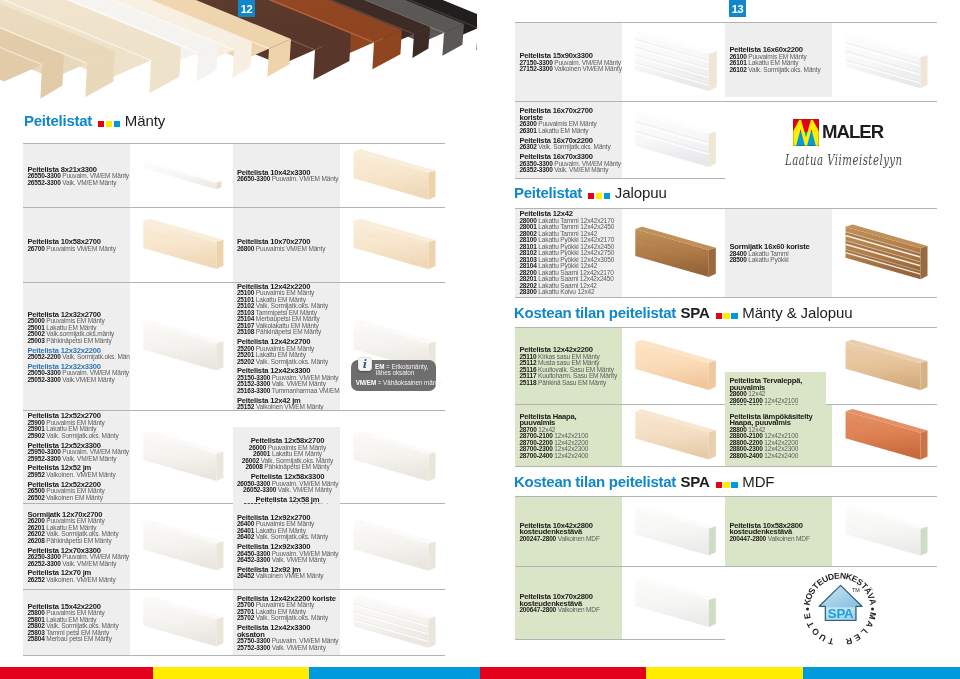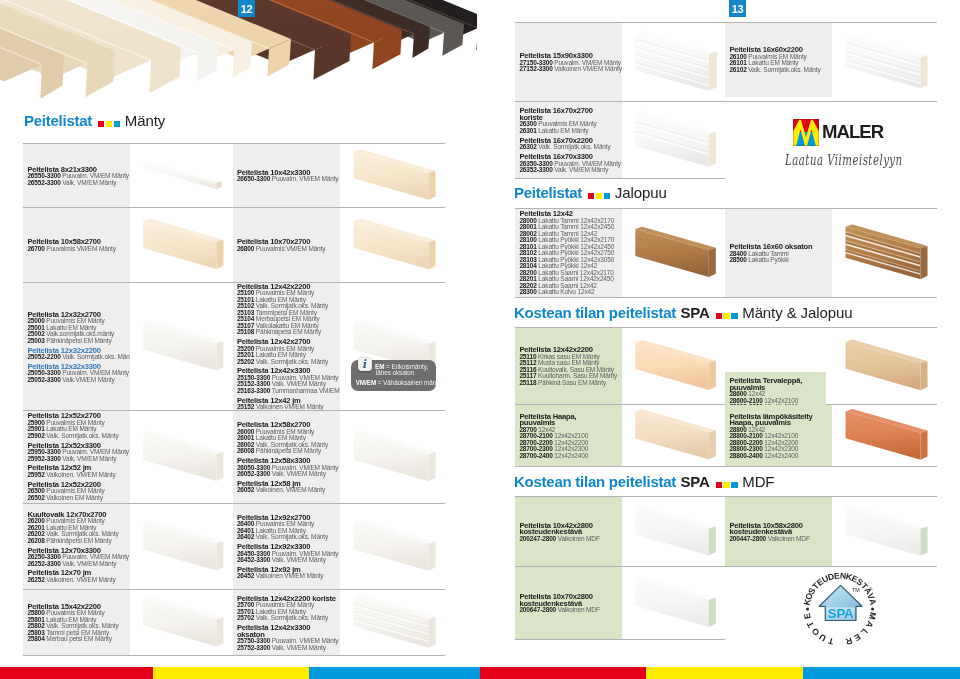--- a/index.html
+++ b/index.html
@@ -433,21 +433,21 @@
               <stop offset="0.55" stop-color="#f5f3ef"></stop>
               <stop offset="1" stop-color="#e9e6df"></stop>
             </linearGradient>
           </defs>
           <path d="M13.2225,21.9979525 L20.2225,19.7979525 L93.4075,40.8020475 L86.4075,43.0020475 Z" fill="#fbfaf8"></path>
           <path d="M13.2225,21.9979525 L86.4075,43.0020475 L86.4075,70.0020475 L13.2225,48.9979525 Z" fill="url(#wgwhite-board-103-92)"></path>
           <path d="M13.2225,31.177952500000004 L86.4075,52.1820475" stroke="#dfdbd2" stroke-width="0.7" fill="none" opacity="0.18"></path>
           <path d="M13.2225,40.8979525 L86.4075,61.9020475" stroke="#dfdbd2" stroke-width="0.6" fill="none" opacity="0.13"></path>
           <path d="M86.4075,43.0020475 L93.4075,40.8020475 L93.4075,66.7220475 L86.4075,70.0020475 Z" fill="#eae6dc"></path>
         </svg></div>
-      <div class="cell txt" style="left: 209.5px; top: 268px; width: 107.5px; height: 92px;">
+      <div class="cell txt" style="left: 209.5px; top: 284px; width: 107.5px; height: 92px; text-align: center;">
         <div class="tw">
           <div class="grp">
             <div class="pt">Peitelista 12x58x2700</div>
             <div class="pr"><b>26000</b> Puuvalmis EM Mänty</div>
             <div class="pr"><b>26001</b> Lakattu EM Mänty</div>
             <div class="pr"><b>26002</b> Valk. Sormijatk.oks. Mänty</div>
             <div class="pr"><b>26008</b> Pähkinäpetsi EM Mänty</div>
           </div>
           <div class="grp">
             <div class="pt">Peitelista 12x58x3300</div>
@@ -470,21 +470,21 @@
           </defs>
           <path d="M13.545,21.741805 L20.545,19.541805 L95.515,41.058195 L88.515,43.258195 Z" fill="#fbfaf8"></path>
           <path d="M13.545,21.741805 L88.515,43.258195 L88.515,70.258195 L13.545,48.741805 Z" fill="url(#wgwhite-board-105-92)"></path>
           <path d="M13.545,30.921805 L88.515,52.438195" stroke="#dfdbd2" stroke-width="0.7" fill="none" opacity="0.18"></path>
           <path d="M13.545,40.641805 L88.515,62.158195" stroke="#dfdbd2" stroke-width="0.6" fill="none" opacity="0.13"></path>
           <path d="M88.515,43.258195 L95.515,41.058195 L95.515,66.978195 L88.515,70.258195 Z" fill="#eae6dc"></path>
         </svg></div>
       <div class="cell txt" style="left: 0px; top: 361px; width: 107px; height: 85px;">
         <div class="tw">
           <div class="grp">
-            <div class="pt">Kuultovalk 12x70x2700</div>
+            <div class="pt">Sormijatk 12x70x2700</div>
             <div class="pr"><b>26200</b> Puuvalmis EM Mänty</div>
             <div class="pr"><b>26201</b> Lakattu EM Mänty</div>
             <div class="pr"><b>26202</b> Valk. Sormijatk.oks. Mänty</div>
             <div class="pr"><b>26208</b> Pähkinäpetsi EM Mänty</div>
           </div>
           <div class="grp">
             <div class="pt">Peitelista 12x70x3300</div>
             <div class="pr"><b>26250-3300</b> Puuvalm. VM/EM Mänty</div>
             <div class="pr"><b>26252-3300</b> Valk. VM/EM Mänty</div>
           </div>
@@ -741,21 +741,21 @@
           </defs>
           <path d="M13.287,19.946723 L20.287,17.746723 L93.82900000000001,38.85327699999999 L86.82900000000001,41.053276999999994 Z" fill="#bf9059"></path>
           <path d="M13.287,19.946723 L86.82900000000001,41.053276999999994 L86.82900000000001,68.053277 L13.287,46.946723 Z" fill="url(#wgoak-board-103-88)"></path>
           <path d="M13.287,29.126723 L86.82900000000001,50.233276999999994" stroke="#8a5c33" stroke-width="0.7" fill="none" opacity="0.18"></path>
           <path d="M13.287,38.846723 L86.82900000000001,59.95327699999999" stroke="#8a5c33" stroke-width="0.6" fill="none" opacity="0.13"></path>
           <path d="M86.82900000000001,41.053276999999994 L93.82900000000001,38.85327699999999 L93.82900000000001,64.773277 L86.82900000000001,68.053277 Z" fill="#9a6a3e"></path>
         </svg></div>
       <div class="cell txt" style="left: 210px; top: 1px; width: 107px; height: 88px;">
         <div class="tw">
           <div class="grp">
-            <div class="pt">Peitelista 16x60 oksaton</div>
+            <div class="pt">Sormijatk 16x60 koriste</div>
             <div class="pr"><b>28400</b> Lakattu Tammi</div>
             <div class="pr"><b>28500</b> Lakattu Pyökki</div>
           </div>
         </div>
       </div>
       <div class="cell imgcell" style="left: 317px; top: 1px; width: 105px; height: 88px;"><svg width="105" height="88" viewBox="0 0 105 88">
           <defs>
             <linearGradient id="wgoak-profile2-105-88" x1="0" y1="0" x2="0.15" y2="1">
               <stop offset="0" stop-color="#bf9059"></stop>
               <stop offset="0.55" stop-color="#b07c48"></stop>

